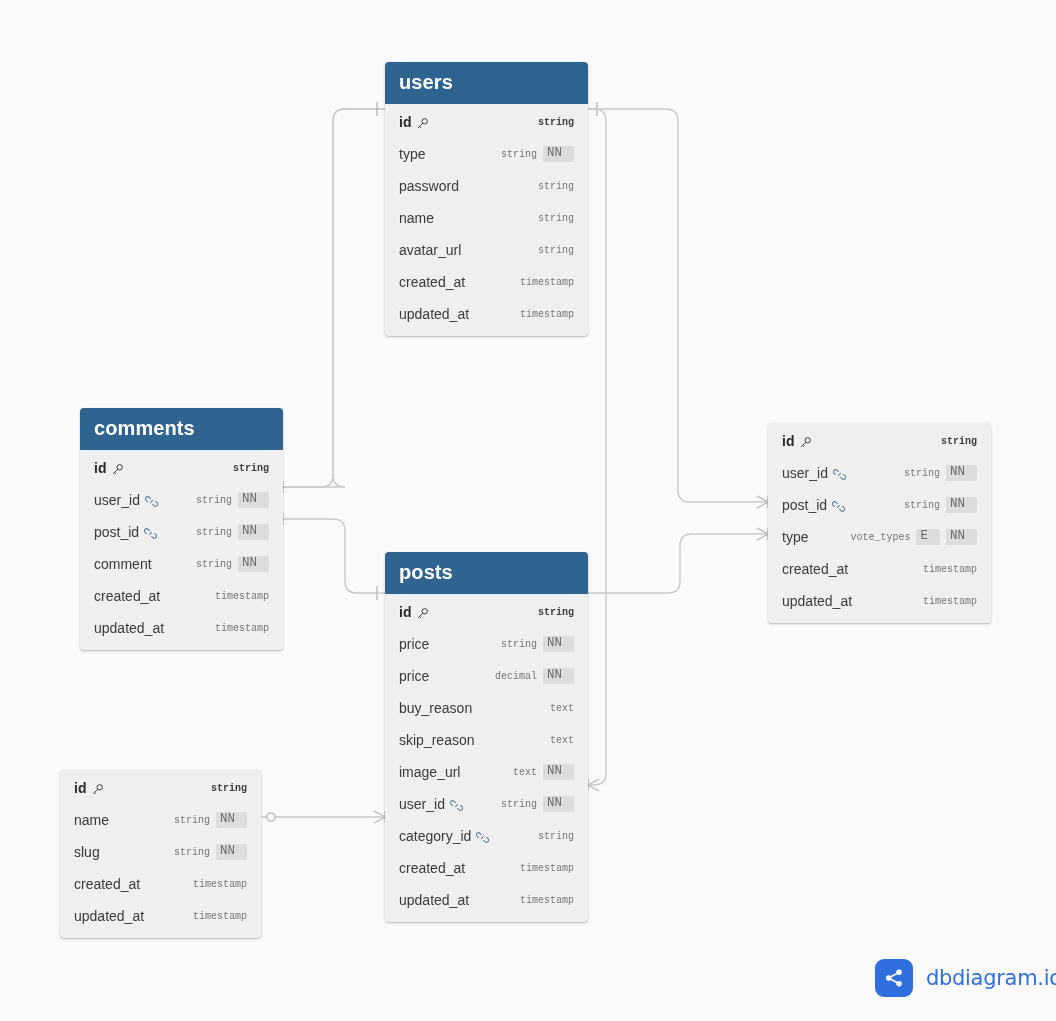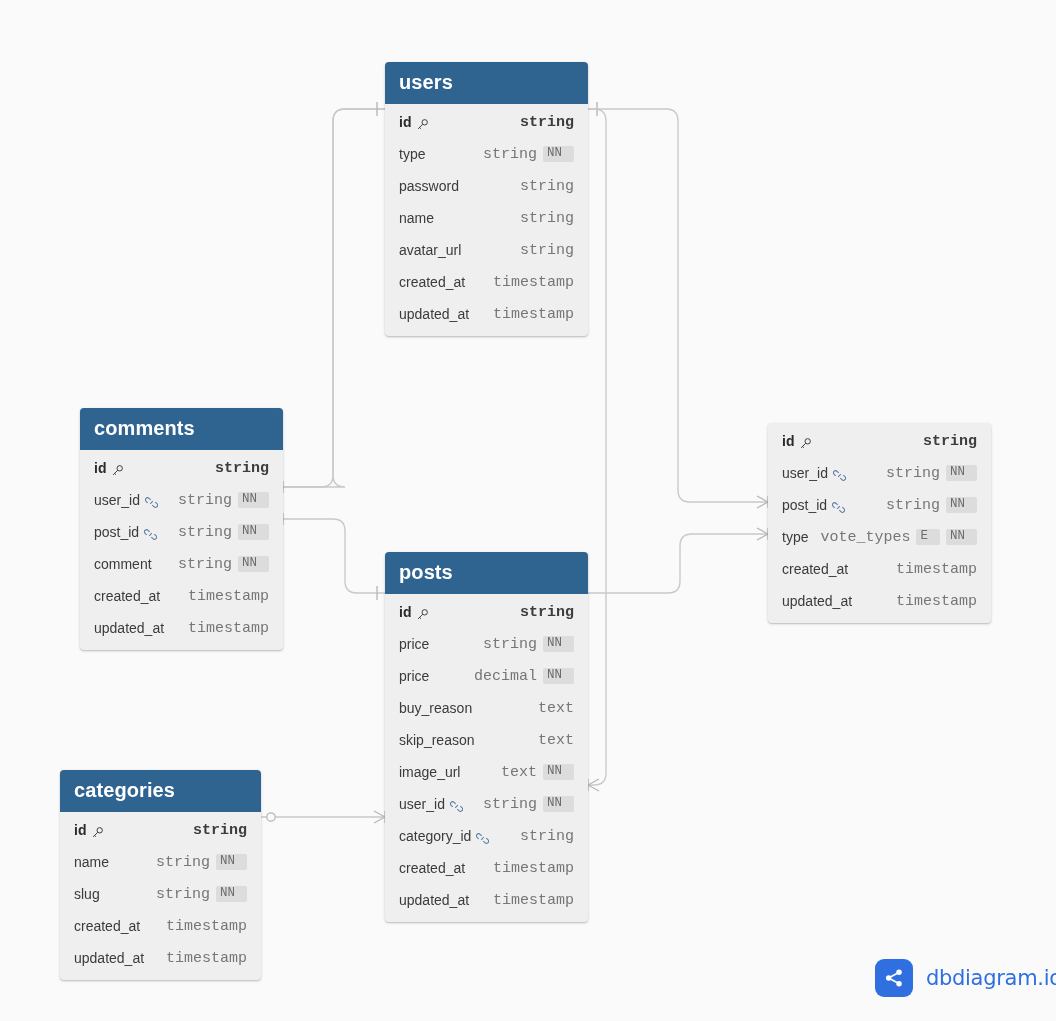--- a/index.html
+++ b/index.html
@@ -47,39 +47,39 @@
   .field-row {
     display: flex;
     align-items: center;
     justify-content: space-between;
     padding: 0 14px;
     height: 32px;
     box-sizing: border-box;
   }
   .field-name {
     display: flex;
-    align-items: flex-end;
+    align-items: center;
     gap: 5px;
     font-size: 14px;
     color: #3b3b3b;
     white-space: nowrap;
   }
   .field-row.pk .field-name {
     font-weight: bold;
     color: #2b2b2b;
   }
   .field-meta {
     display: flex;
     align-items: center;
     gap: 6px;
     white-space: nowrap;
   }
   .field-type {
     font-family: "Liberation Mono", "DejaVu Sans Mono", monospace;
-    font-size: 15px;
+    font-size: 10px;
     color: #767676;
   }
   .field-row.pk .field-type {
     font-weight: bold;
     color: #3d3d3d;
   }
   .badge {
     font-family: "Liberation Mono", "DejaVu Sans Mono", monospace;
     font-size: 12.5px;
     color: #6d6d6d;
@@ -497,21 +497,20 @@
             <div class="field-name">
               <span>updated_at</span>
             </div>
             <div class="field-meta">
               <span class="field-type">timestamp</span>
             </div>
           </div>
         </div>
       </div>
       <div class="table-card" style="left: 60px; top: 770px; width: 201px;">
-        <div class="table-header">categories</div>
         <div class="table-body">
           <div class="field-row pk">
             <div class="field-name">
               <span>id</span>
               <span class="key-icon">
                 <svg width="13" height="13" viewBox="0 0 16 16" fill="none" stroke="#3b3b3b" stroke-width="1.2">
                   <circle cx="10.7" cy="5.3" r="3.3"></circle>
                   <path d="M8.3 7.7 L2.6 13.4"></path>
                   <path d="M4.4 11.6 L6.0 13.2"></path>
                 </svg>

